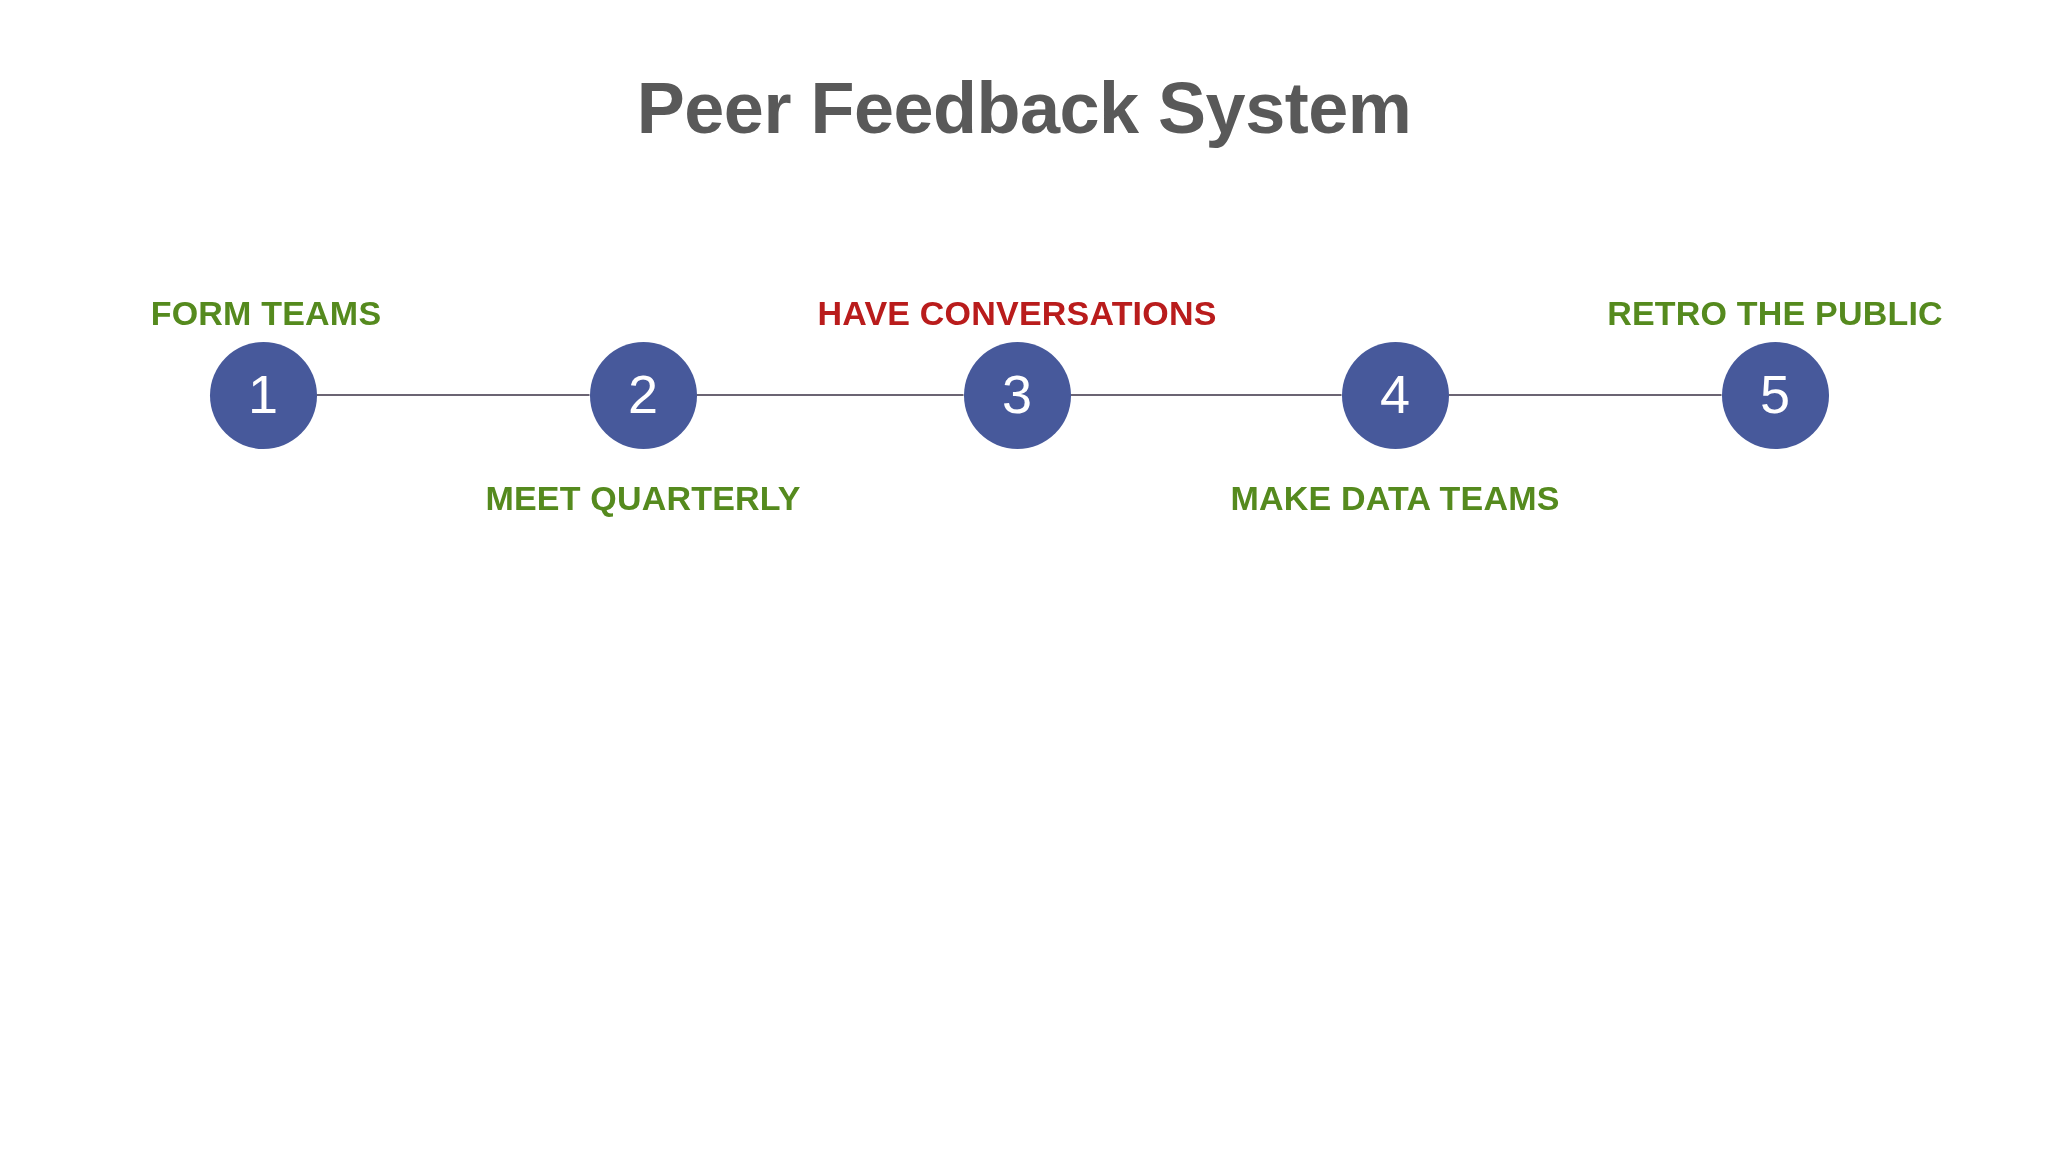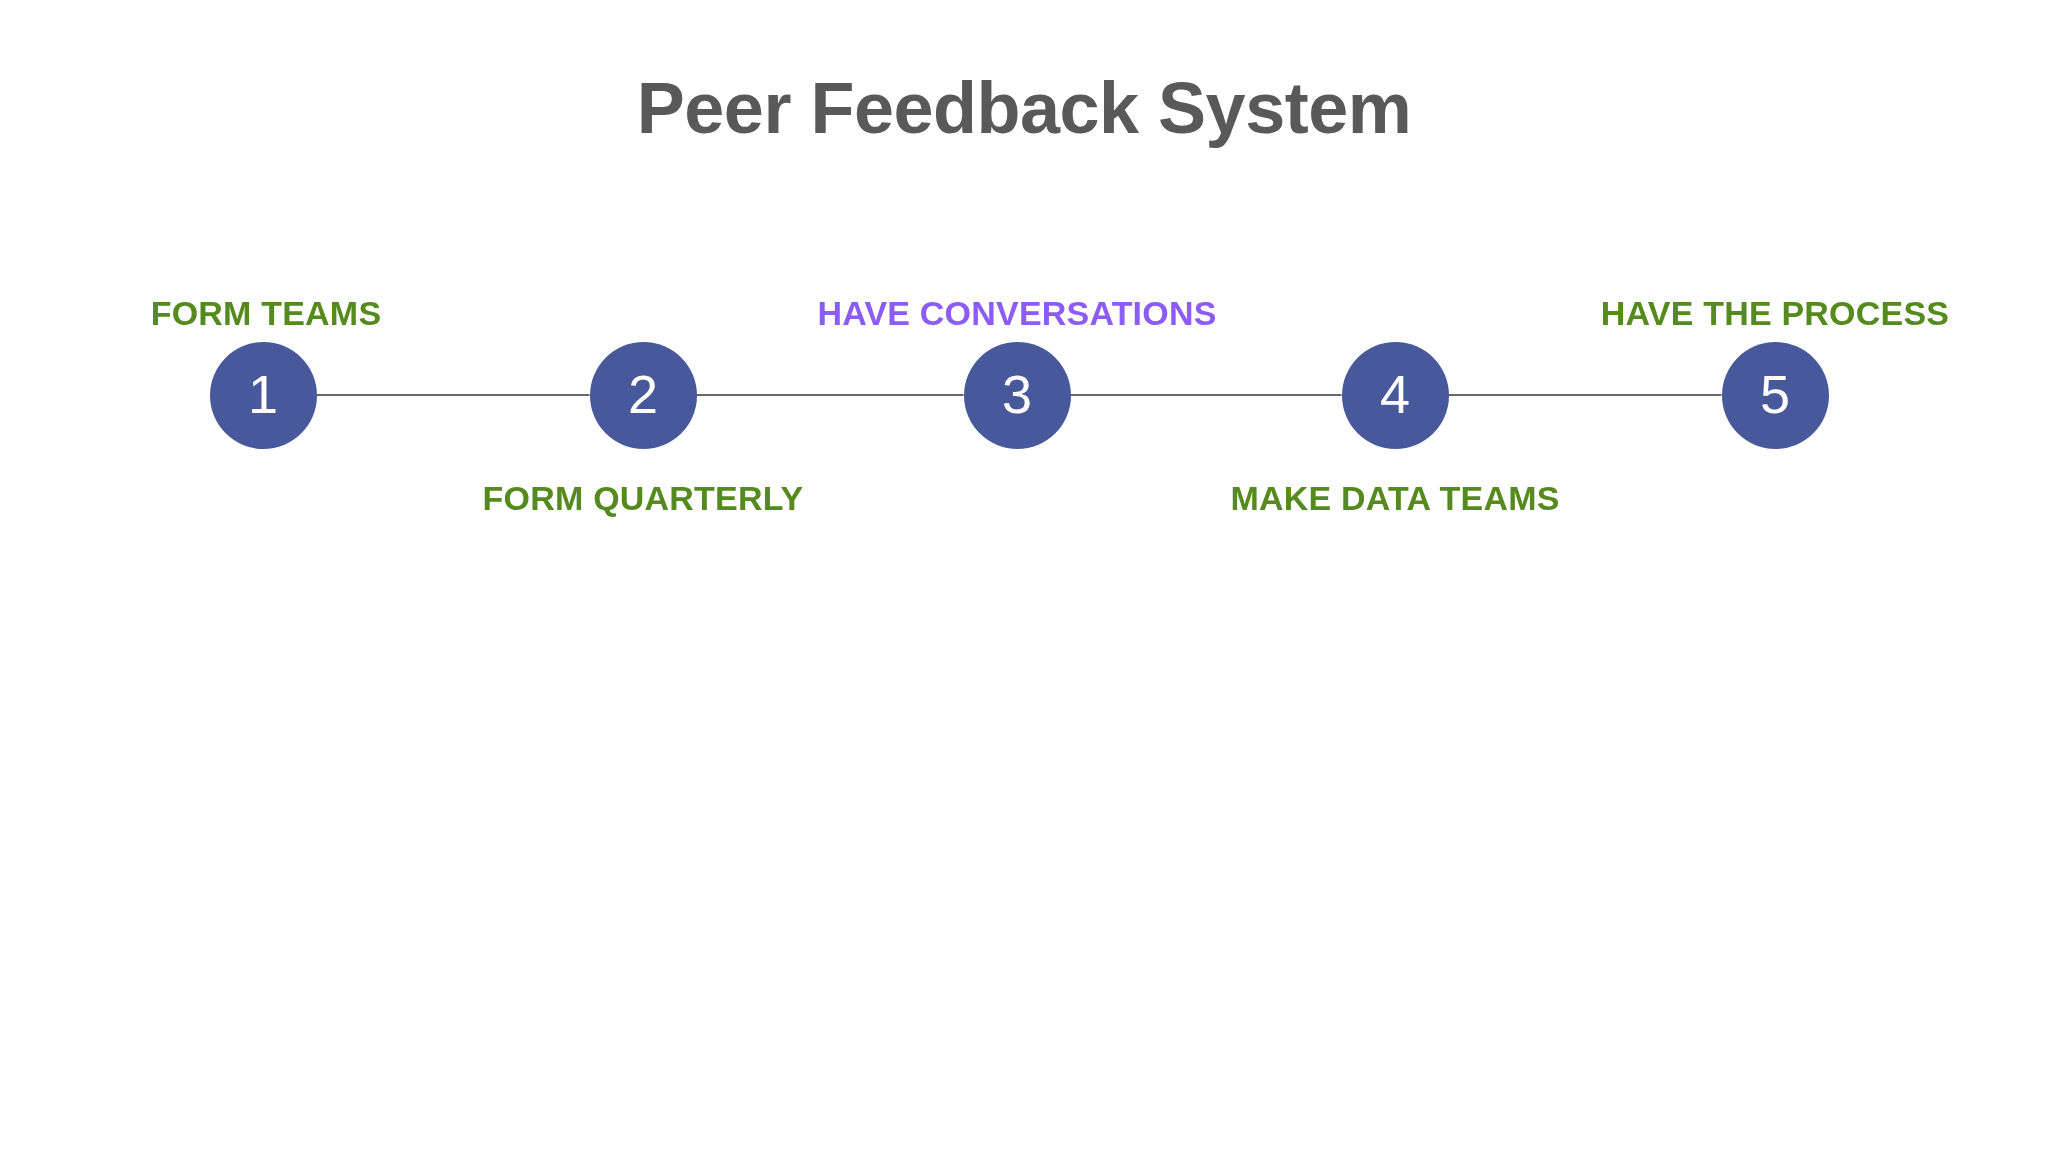--- a/index.html
+++ b/index.html
@@ -114,20 +114,20 @@
         </div>
         <div class="node" style="left: 1395px; top: 395px; background: rgb(71, 89, 155);">
           <span class="node-number" style="color: rgb(255, 255, 255);">4</span>
         </div>
         <div class="node" style="left: 1775px; top: 395px; background: rgb(71, 89, 155);">
           <span class="node-number" style="color: rgb(255, 255, 255);">5</span>
         </div>
       </div>
     <div id="labels-container">
         <div class="step-label above" style="left: 266px; color: rgb(85, 138, 30); top: 295.5px;">FORM TEAMS</div>
-        <div class="step-label below" style="left: 643px; color: rgb(85, 138, 30); top: 480.5px;">FORM QUARTERLY</div>
-        <div class="step-label above" style="left: 1017px; color: #8b5cf6; top: 295.5px;">HAVE CONVERSATIONS</div>
+        <div class="step-label below" style="left: 643px; color: rgb(85, 138, 30); top: 480.5px;">MEET QUARTERLY</div>
+        <div class="step-label above" style="left: 1017px; color: #b91c1c; top: 295.5px;">HAVE CONVERSATIONS</div>
         <div class="step-label below" style="left: 1395px; color: rgb(85, 138, 30); top: 480.5px;">MAKE DATA TEAMS</div>
-        <div class="step-label above" style="left: 1775px; color: rgb(85, 138, 30); top: 295.5px;">HAVE THE PROCESS</div>
+        <div class="step-label above" style="left: 1775px; color: rgb(85, 138, 30); top: 295.5px;">RETRO THE PUBLIC</div>
       </div>
   </div>
 
 </div>
 
 </body></html>

